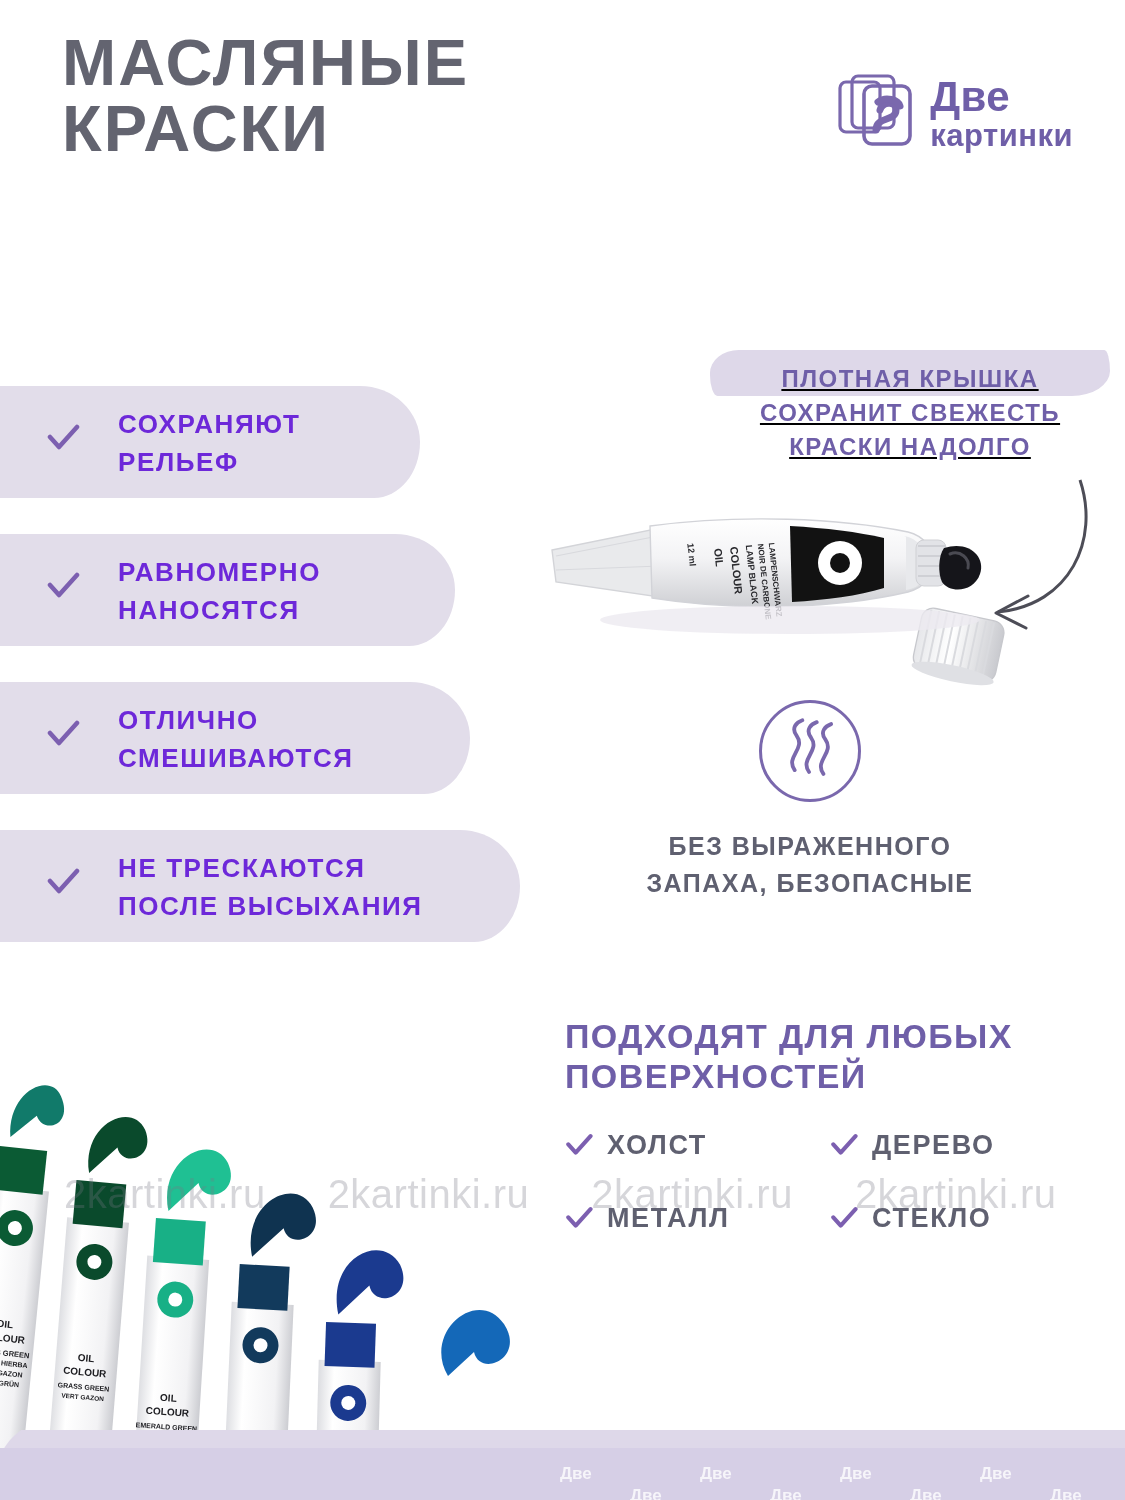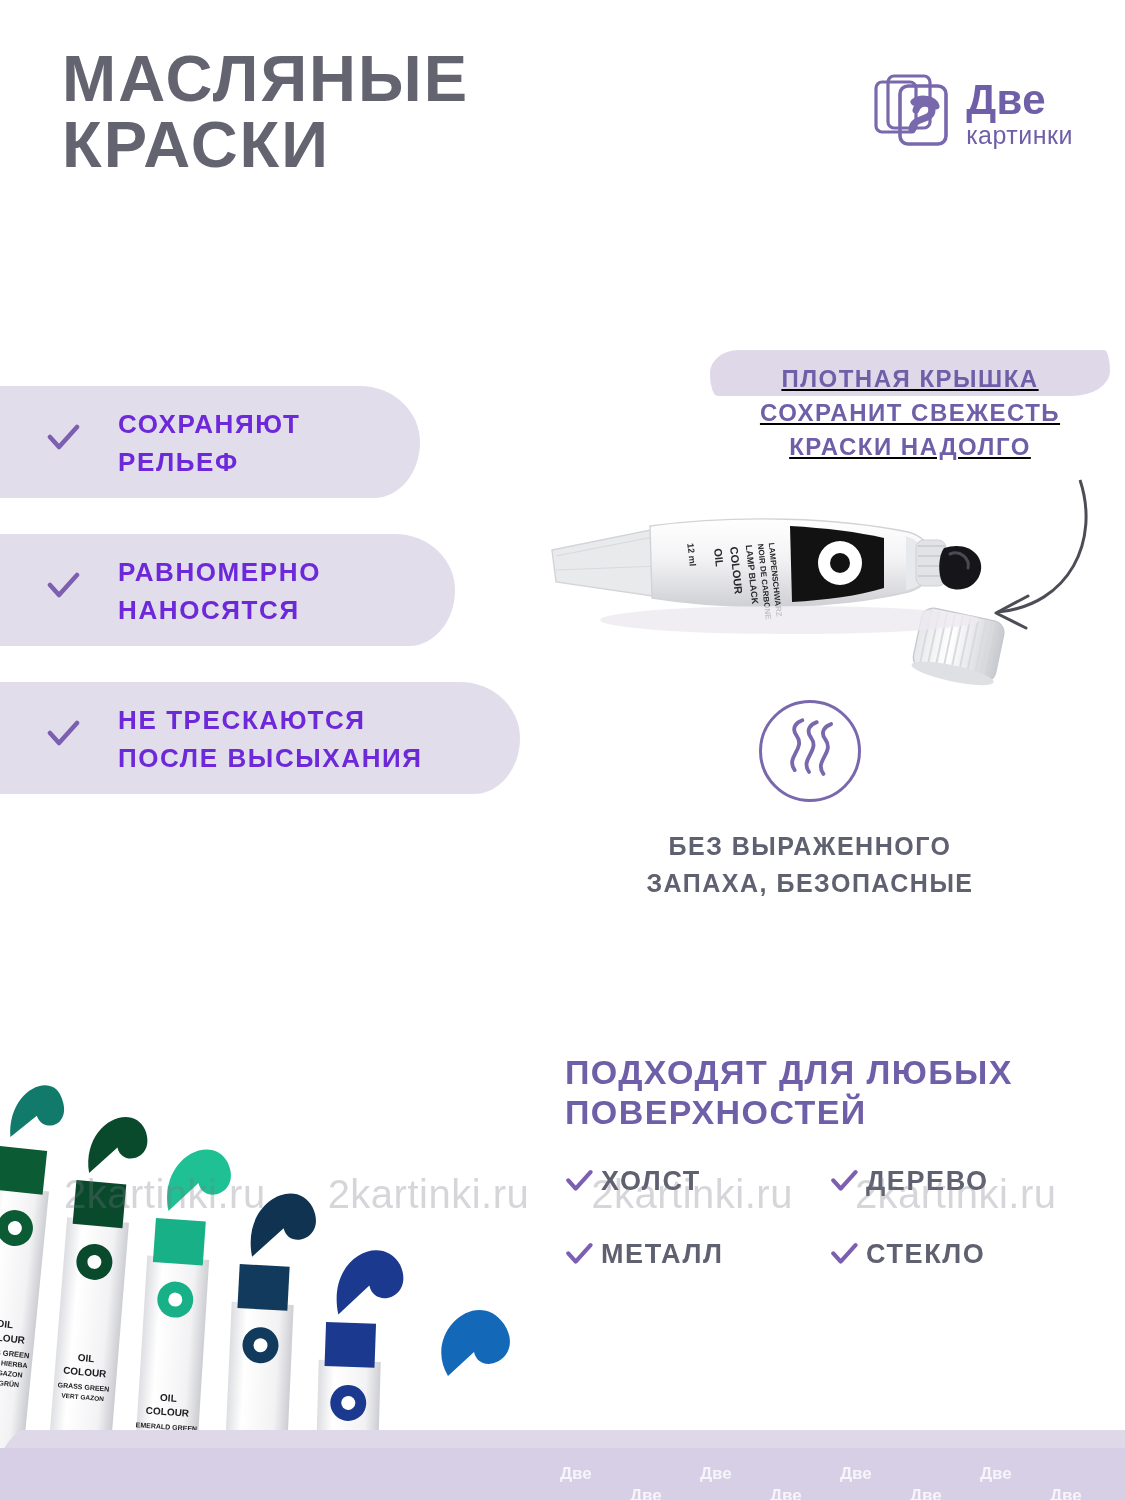--- a/index.html
+++ b/index.html
@@ -12,21 +12,21 @@
     position: relative;
     overflow: hidden;
     background: #ffffff;
     font-family: "Liberation Sans", sans-serif;
   }
 
   
   .title-block {
     position: absolute;
     left: 62px;
-    top: 46px;
+    top: 30px;
     width: 620px;
   }
   .title-main {
     font-size: 65px;
     line-height: 1.02;
     font-weight: bold;
     letter-spacing: 2px;
     color: #636470;
     text-transform: uppercase;
     margin: 0;
@@ -58,22 +58,22 @@
   .logo-text {
     line-height: 1;
     color: #6f5fa8;
   }
   .logo-text .l1 {
     font-size: 42px;
     font-weight: bold;
     letter-spacing: 0.5px;
   }
   .logo-text .l2 {
-    font-size: 25px;
-    font-weight: normal;
+    font-size: 31px;
+    font-weight: bold;
     letter-spacing: 0.5px;
     margin-top: 2px;
   }
 
   
   .features {
     position: absolute;
     left: 0;
     top: 380px;
     width: 560px;
@@ -178,41 +178,41 @@
     font-weight: bold;
     letter-spacing: 1.5px;
     color: #5f6070;
     text-transform: uppercase;
   }
 
   
   .surfaces {
     position: absolute;
     left: 565px;
-    top: 1052px;
+    top: 1016px;
     width: 530px;
   }
   .surfaces-title {
     font-size: 34px;
     line-height: 1.18;
     font-weight: bold;
     letter-spacing: 1.4px;
     color: #6f5fa8;
     text-transform: uppercase;
   }
   .surfaces-grid {
     margin-top: 34px;
     display: flex;
     flex-wrap: wrap;
   }
   .surf-item {
     width: 50%;
     display: flex;
     align-items: center;
-    gap: 8px;
+    gap: 14px;
     margin-bottom: 42px;
   }
   .surf-item .check {
     width: 28px;
     height: 28px;
     color: #7c5fb0;
     flex: none;
   }
   .surf-item .slabel {
     font-size: 27px;
@@ -326,20 +326,32 @@
       <svg viewBox="0 0 34 34" width="34" height="34">
           <path d="M4 15 L13 25 L31 5" fill="none" stroke="currentColor" stroke-width="4.5" stroke-linecap="round" stroke-linejoin="round"></path>
         </svg>
     </span>
     <div class="ftext">
       <div>Равномерно</div>
       <div>наносятся</div>
     </div>
   </div>
 
+  <div class="feature">
+    <div class="swoosh" style="width:470px;"></div>
+    <span class="check">
+      <svg viewBox="0 0 34 34" width="34" height="34">
+          <path d="M4 15 L13 25 L31 5" fill="none" stroke="currentColor" stroke-width="4.5" stroke-linecap="round" stroke-linejoin="round"></path>
+        </svg>
+    </span>
+    <div class="ftext">
+      <div>Отлично</div>
+      <div>смешиваются</div>
+    </div>
+  </div>
 
   <div class="feature">
     <div class="swoosh" style="width:520px;"></div>
     <span class="check">
       <svg viewBox="0 0 34 34" width="34" height="34">
           <path d="M4 15 L13 25 L31 5" fill="none" stroke="currentColor" stroke-width="4.5" stroke-linecap="round" stroke-linejoin="round"></path>
         </svg>
     </span>
     <div class="ftext">
       <div>Не трескаются</div>

